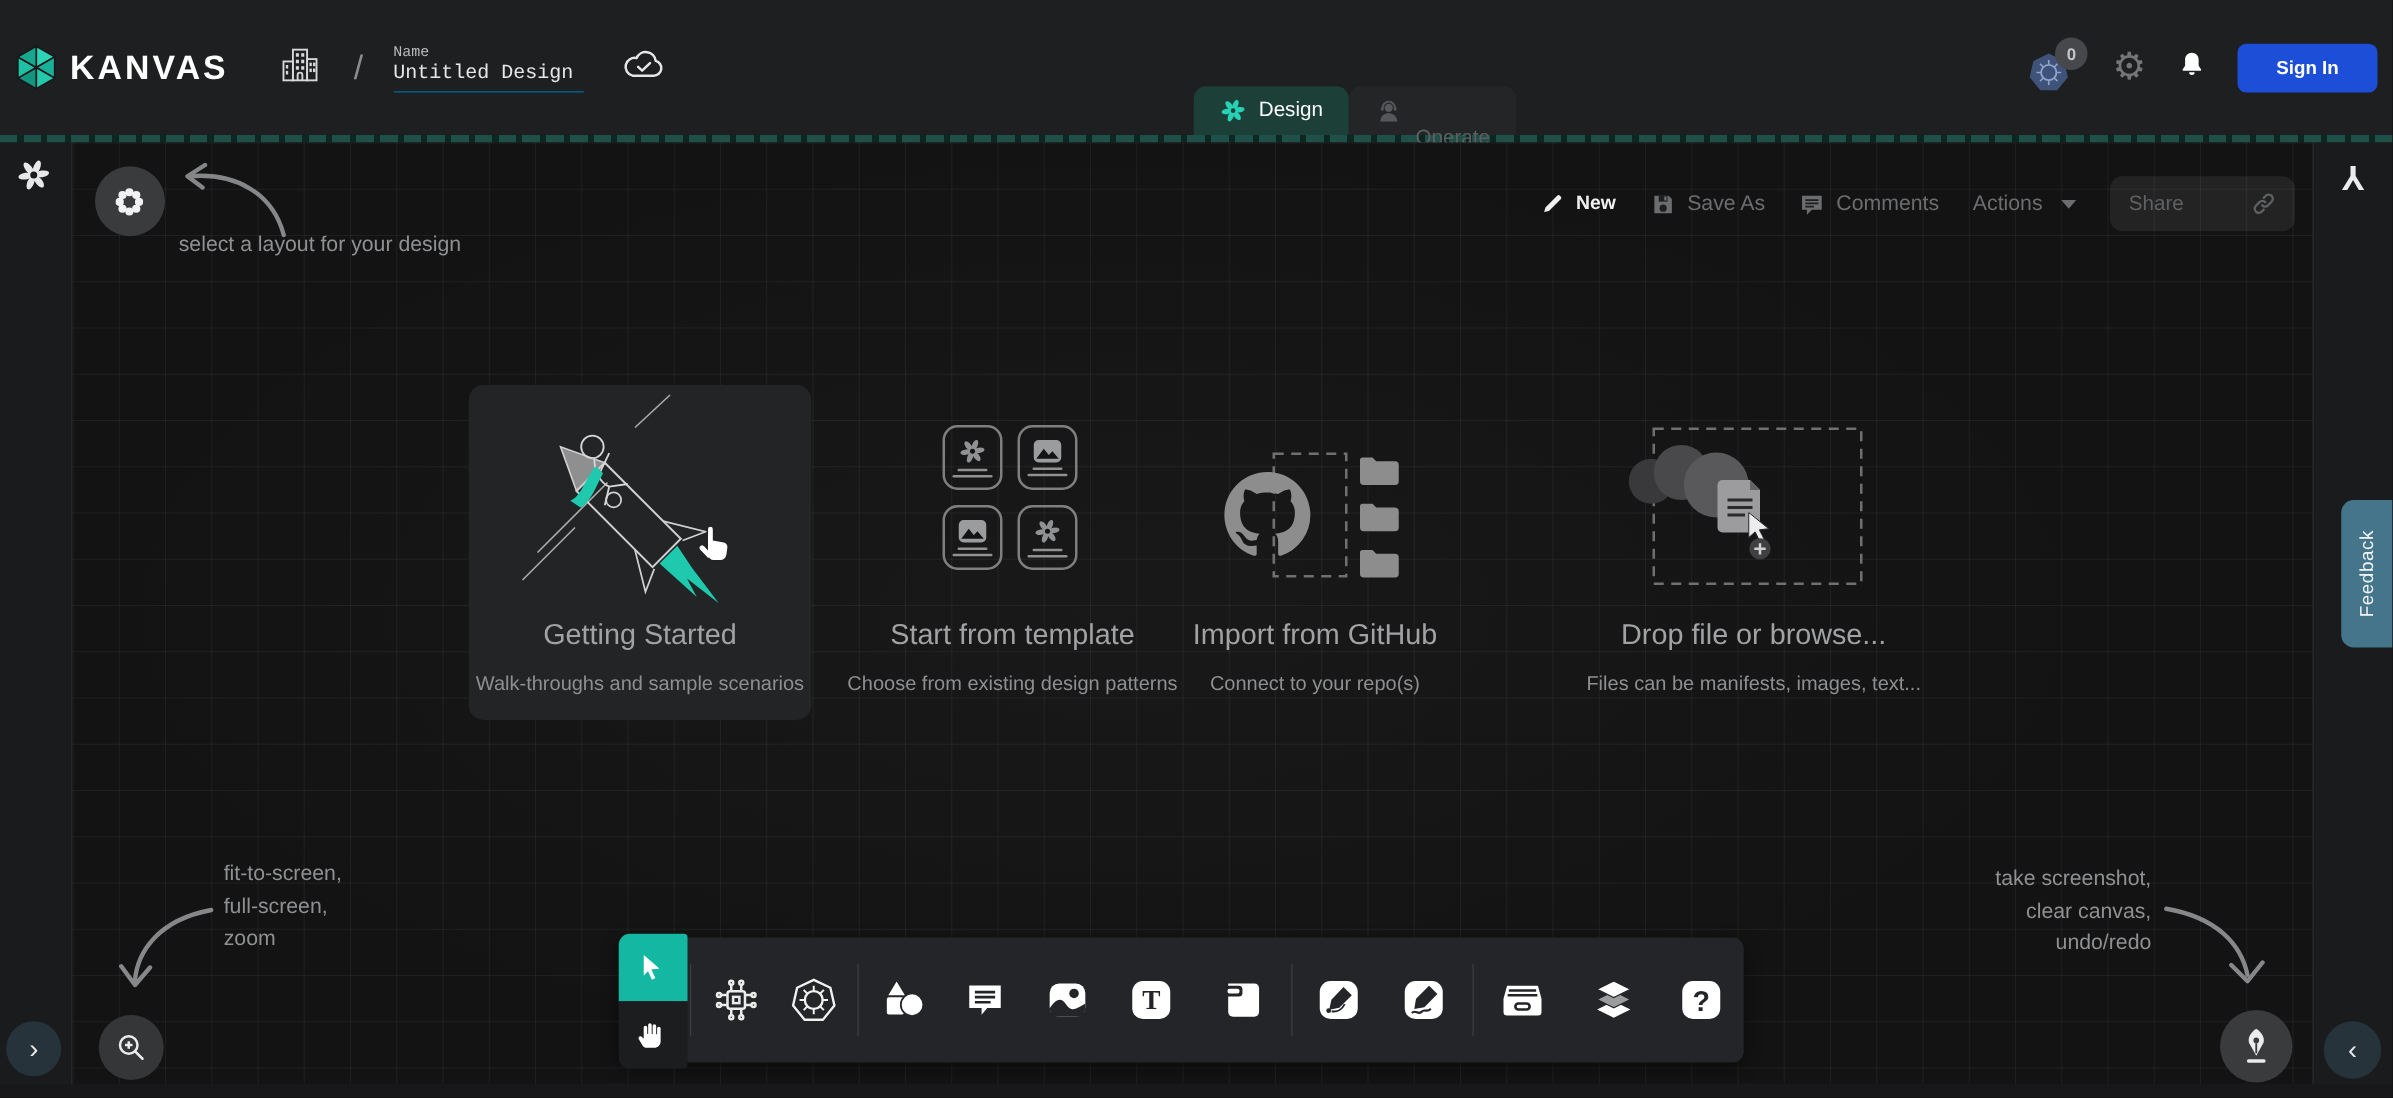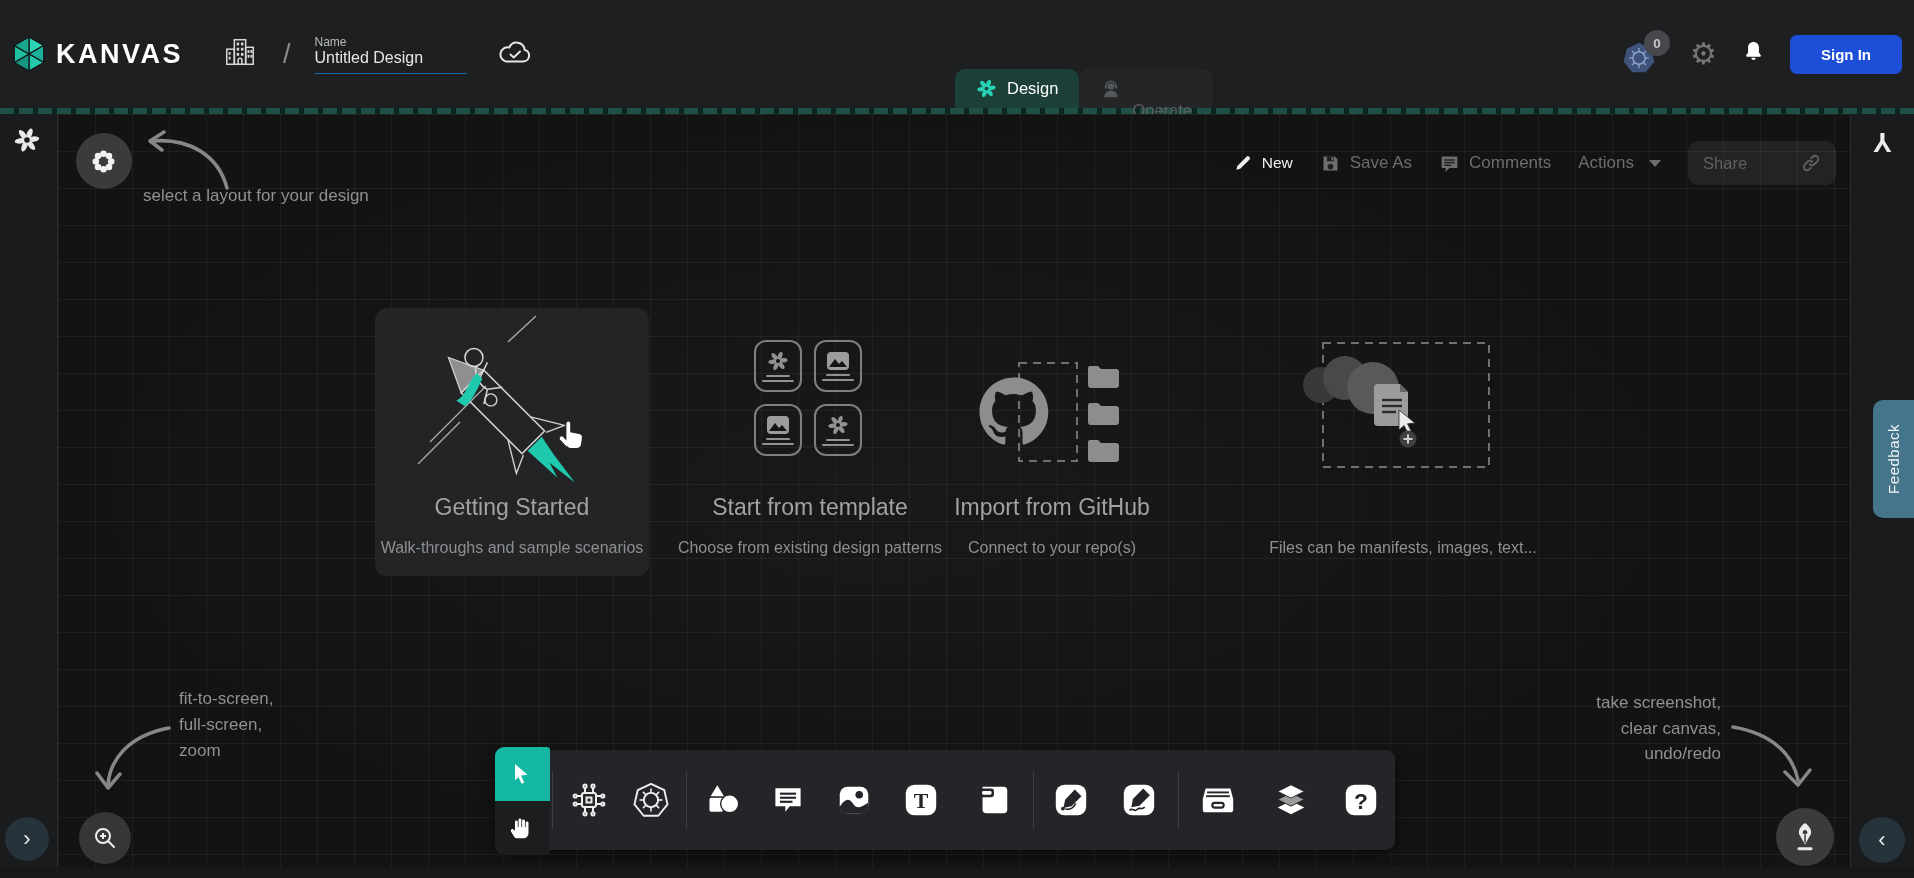--- a/index.html
+++ b/index.html
@@ -6,21 +6,21 @@
   body{width:1914px;height:878px;overflow:hidden;font-family:"Liberation Sans","DejaVu Sans",sans-serif;
        -webkit-font-smoothing:antialiased;color:#ddd;}
   .app{position:relative;width:1914px;height:878px;background:#1d1f20;}
 
   
   header{position:relative;height:108px;background:#1d1f20;display:flex;align-items:center;}
   .brand{display:flex;align-items:center;gap:10px;margin-left:12px;}
   .brand-name{font-size:27px;font-weight:bold;letter-spacing:2.5px;color:#fff;}
   .building{margin-left:40px;}
   .crumb-sep{margin-left:26px;font-size:27px;color:#8a8c8e;font-weight:300;}
-  .name-field{margin-left:24px;display:flex;flex-direction:column;gap:0;}
+  .name-field{margin-left:24px;display:flex;flex-direction:column;gap:0;font-family:Liberation Mono, monospace;}
   .name-label{font-size:12px;color:#b9bbbd;}
   .name-input{width:152px;font-size:16px;color:#e6e6e6;border-bottom:1px solid #0369a1;padding-bottom:6px;cursor:text;}
   .cloud{margin-left:30px;}
   .tabs{position:absolute;left:955px;bottom:0;display:flex;}
   .tab{height:39px;display:flex;align-items:center;gap:10px;padding:0 21px;border-radius:10px 10px 0 0;cursor:pointer;}
   .tab.active{background:#1c4038;}
   .tab.active .tab-label{color:#fdfdfd;font-size:16.5px;}
   .tab.inactive{background:#242526;}
   .tab.inactive .tab-label{color:#5c5e60;font-size:16.5px;margin-top:44px;}
   .header-right{position:absolute;right:12px;top:0;height:100%;display:flex;align-items:center;gap:24px;}
@@ -62,21 +62,21 @@
               display:flex;align-items:center;justify-content:center;cursor:pointer;}
   .hint{color:#8e9092;font-size:17px;position:absolute;}
   .hint-layout{left:85px;top:72px;}
   .hint-bl{left:121px;top:572px;line-height:26px;}
   .hint-br{right:129px;top:576px;line-height:25.5px;text-align:right;}
   .arrows{position:absolute;inset:0;pointer-events:none;}
 
   
   .canvas-actions{position:absolute;top:27px;right:14px;height:44px;display:flex;align-items:center;gap:27px;}
   .act{display:flex;align-items:center;gap:9px;font-size:17px;color:#6b6d6f;cursor:pointer;}
-  .act-new{color:#f0f0f0;font-weight:normal;font-size:15.5px;}
+  .act-new{color:#f0f0f0;font-weight:bold;font-size:15.5px;}
   .caret{width:0;height:0;border-left:6px solid transparent;border-right:6px solid transparent;border-top:7px solid #6b6d6f;margin-left:6px;}
   .share-btn{width:118px;height:44px;border-radius:10px;background:rgba(255,255,255,0.07);display:flex;
              align-items:center;justify-content:space-between;padding:0 15px;color:#5e6062;font-size:16.5px;cursor:pointer;}
 
   
   .card{position:absolute;top:194px;width:274px;height:268px;cursor:pointer;}
   .card.solid{background:#222426;border-radius:12px;}
   .card-title{position:absolute;top:186px;width:100%;text-align:center;font-size:23px;color:#a0a2a4;}
   .card-sub{position:absolute;top:231px;width:100%;text-align:center;font-size:16px;color:#8d8f91;}
   .tile-grid{position:absolute;left:81px;top:32px;display:grid;grid-template-columns:48px 48px;gap:12px;}
@@ -425,20 +425,21 @@
                 <line x1="116" y1="104" x2="130" y2="104"></line>
             </g>
           </g>
           <path d="M133 102 l16 13 -7.5 .8 4 8 -3.4 1.7 -4-8 -5.1 4.5 z" fill="#ececec" stroke="#2a2a2c" stroke-width="0.8"></path>
           <circle cx="142" cy="131" r="8.5" fill="#3f3f41"></circle>
           <g stroke="#cfcfcf" stroke-width="2">
               <line x1="142" y1="126.5" x2="142" y2="135.5"></line>
               <line x1="137.5" y1="131" x2="146.5" y2="131"></line>
             </g>
         </svg>
+        <div class="card-title">Drop file or browse...</div>
         <div class="card-sub">Files can be manifests, images, text...</div>
       </div>
 
       <div class="toolbar">
         <div class="select-col">
           <div class="sel-cell sel-cursor">
             <svg width="24" height="24" viewBox="0 0 24 24">
               <path d="M5 2 L17.5 12.8 L11 13.6 L14.3 20.4 L11.6 21.7 L8.4 15 L5 18.3 Z" fill="#fff"></path>
             </svg>
           </div>

